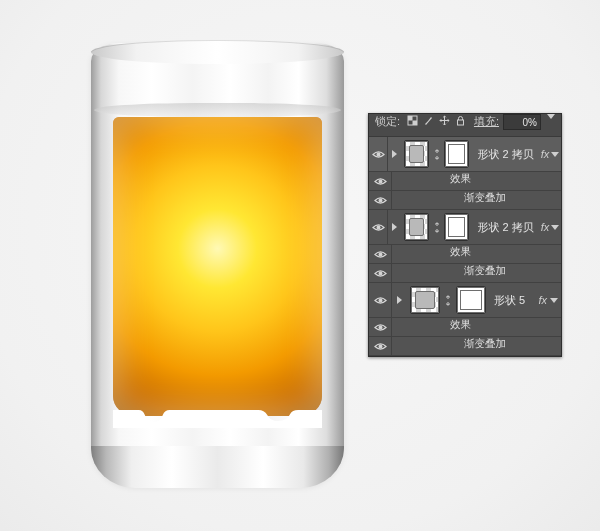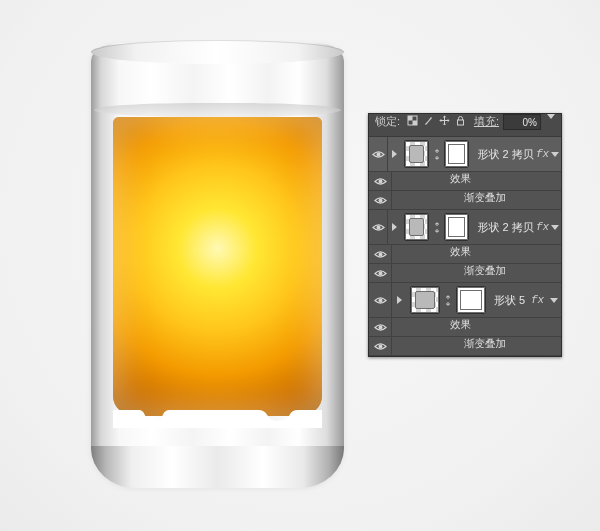--- a/index.html
+++ b/index.html
@@ -34,21 +34,21 @@
   .eye svg{width:13px;height:9px;stroke:#d6d6d6;fill:none;stroke-width:1.2;}
   .tw{width:14px;display:flex;align-items:center;justify-content:center;}
   .tw .tri{width:0;height:0;border-left:5px solid #cfcfcf;border-top:4px solid transparent;border-bottom:4px solid transparent;}
   .thumb{width:28px;height:26px;margin:0 4px;background:#fff;border:1px solid #2f2f2f;border-radius:2px;position:relative;overflow:hidden;box-shadow:0 0 0 1px #6f6f6f inset;}
   .thumb.checker{background:repeating-conic-gradient(#d6d6d6 0 25%,#ffffff 0 50%) 0 0/10px 10px;}
   .thumb .shape-chip{position:absolute;left:4px;top:4px;right:4px;bottom:4px;border:1px solid #6e6e6e;background:#b9b9b9;border-radius:2px;}
   .thumb .mask-chip{position:absolute;inset:3px;background:#fff;border:1px solid #6e6e6e;}
   .link{width:8px;display:flex;align-items:center;justify-content:center;}
   .link svg{width:6px;height:11px;stroke:#cfcfcf;fill:none;}
   .lname{flex:1 1 auto;padding:0 4px;white-space:nowrap;overflow:hidden;color:#e5e5e5;}
-  .fx{width:16px;text-align:left;font-style:italic;color:#cfcfcf;font-family:Liberation Mono, monospace;}
+  .fx{width:16px;text-align:right;font-style:italic;color:#cfcfcf;}
   .chev{width:14px;display:flex;align-items:center;justify-content:center;}
   .chev .c{width:0;height:0;border-left:4px solid transparent;border-right:4px solid transparent;border-top:5px solid #cfcfcf;}
   .row-sub{display:flex;height:18px;border-bottom:1px solid #414141;}
   .row-sub .eye{height:100%;}
   .sub-indent{width:58px;}
   .sub-indent.deep{width:72px;}
   .sub-label{flex:1 1 auto;white-space:nowrap;color:#dcdcdc;font-size:10.5px;}
   .row-layer.sel{background:#5e5e5e;}
 </style>
 </head>

